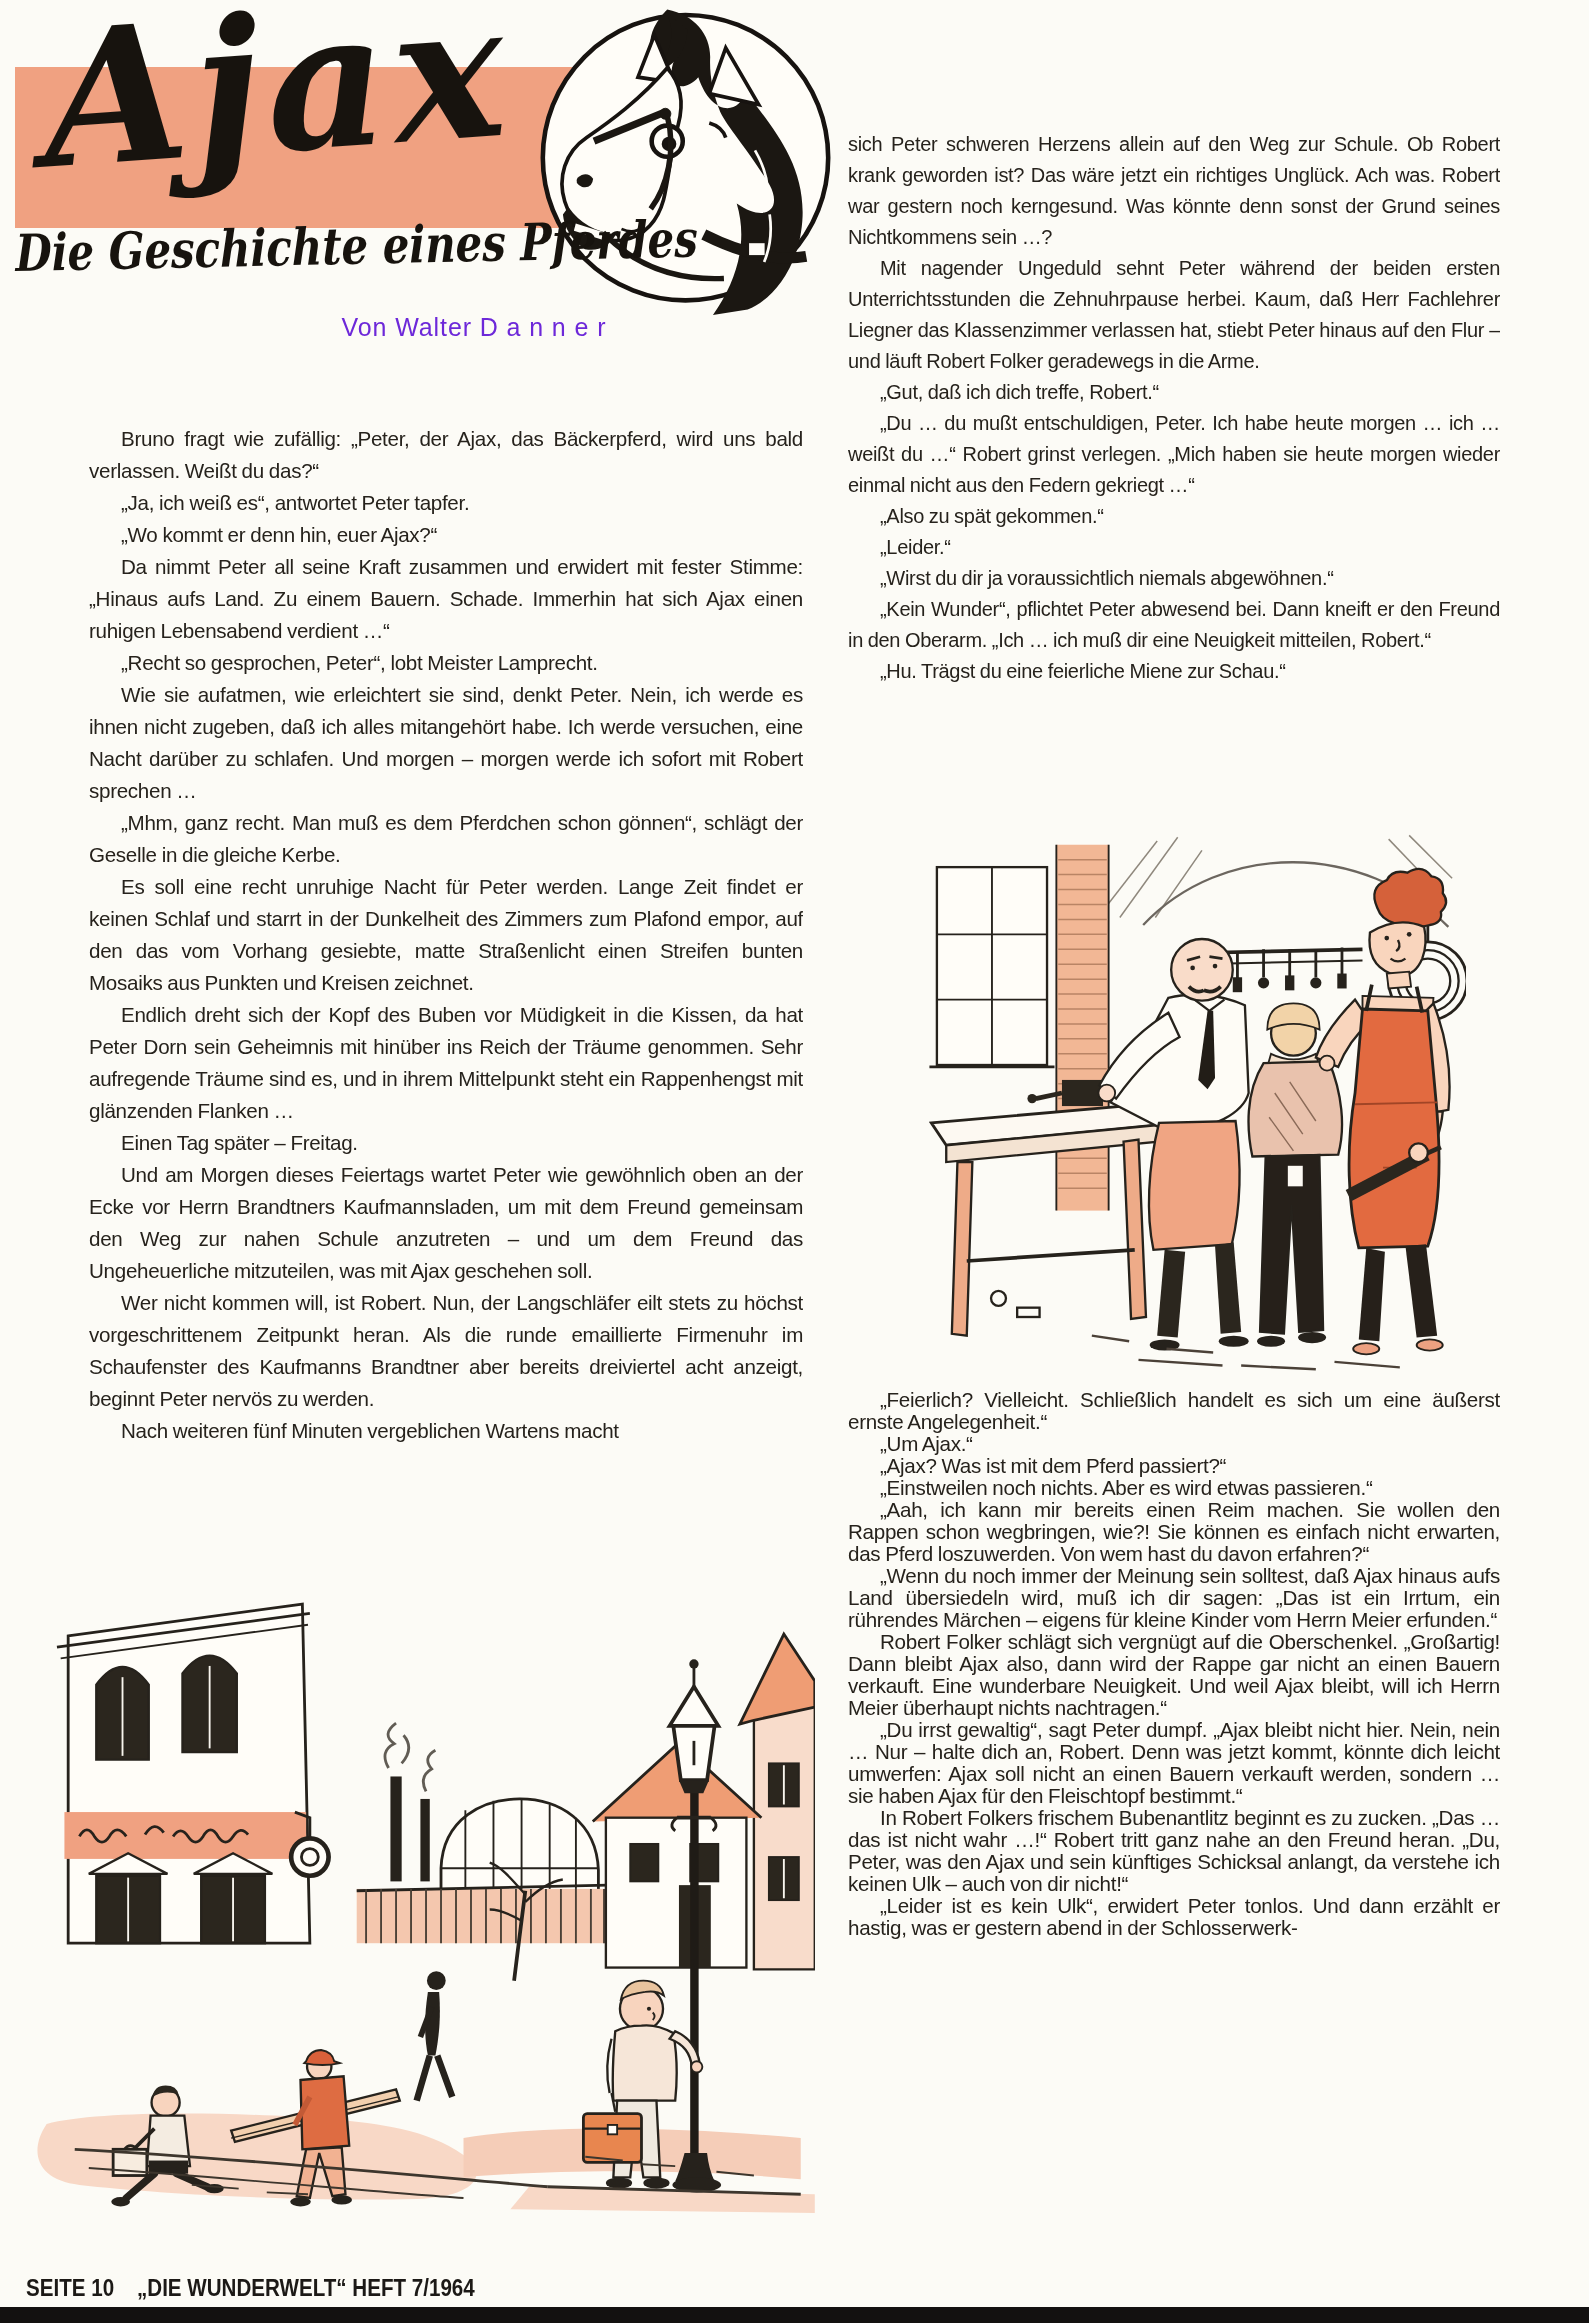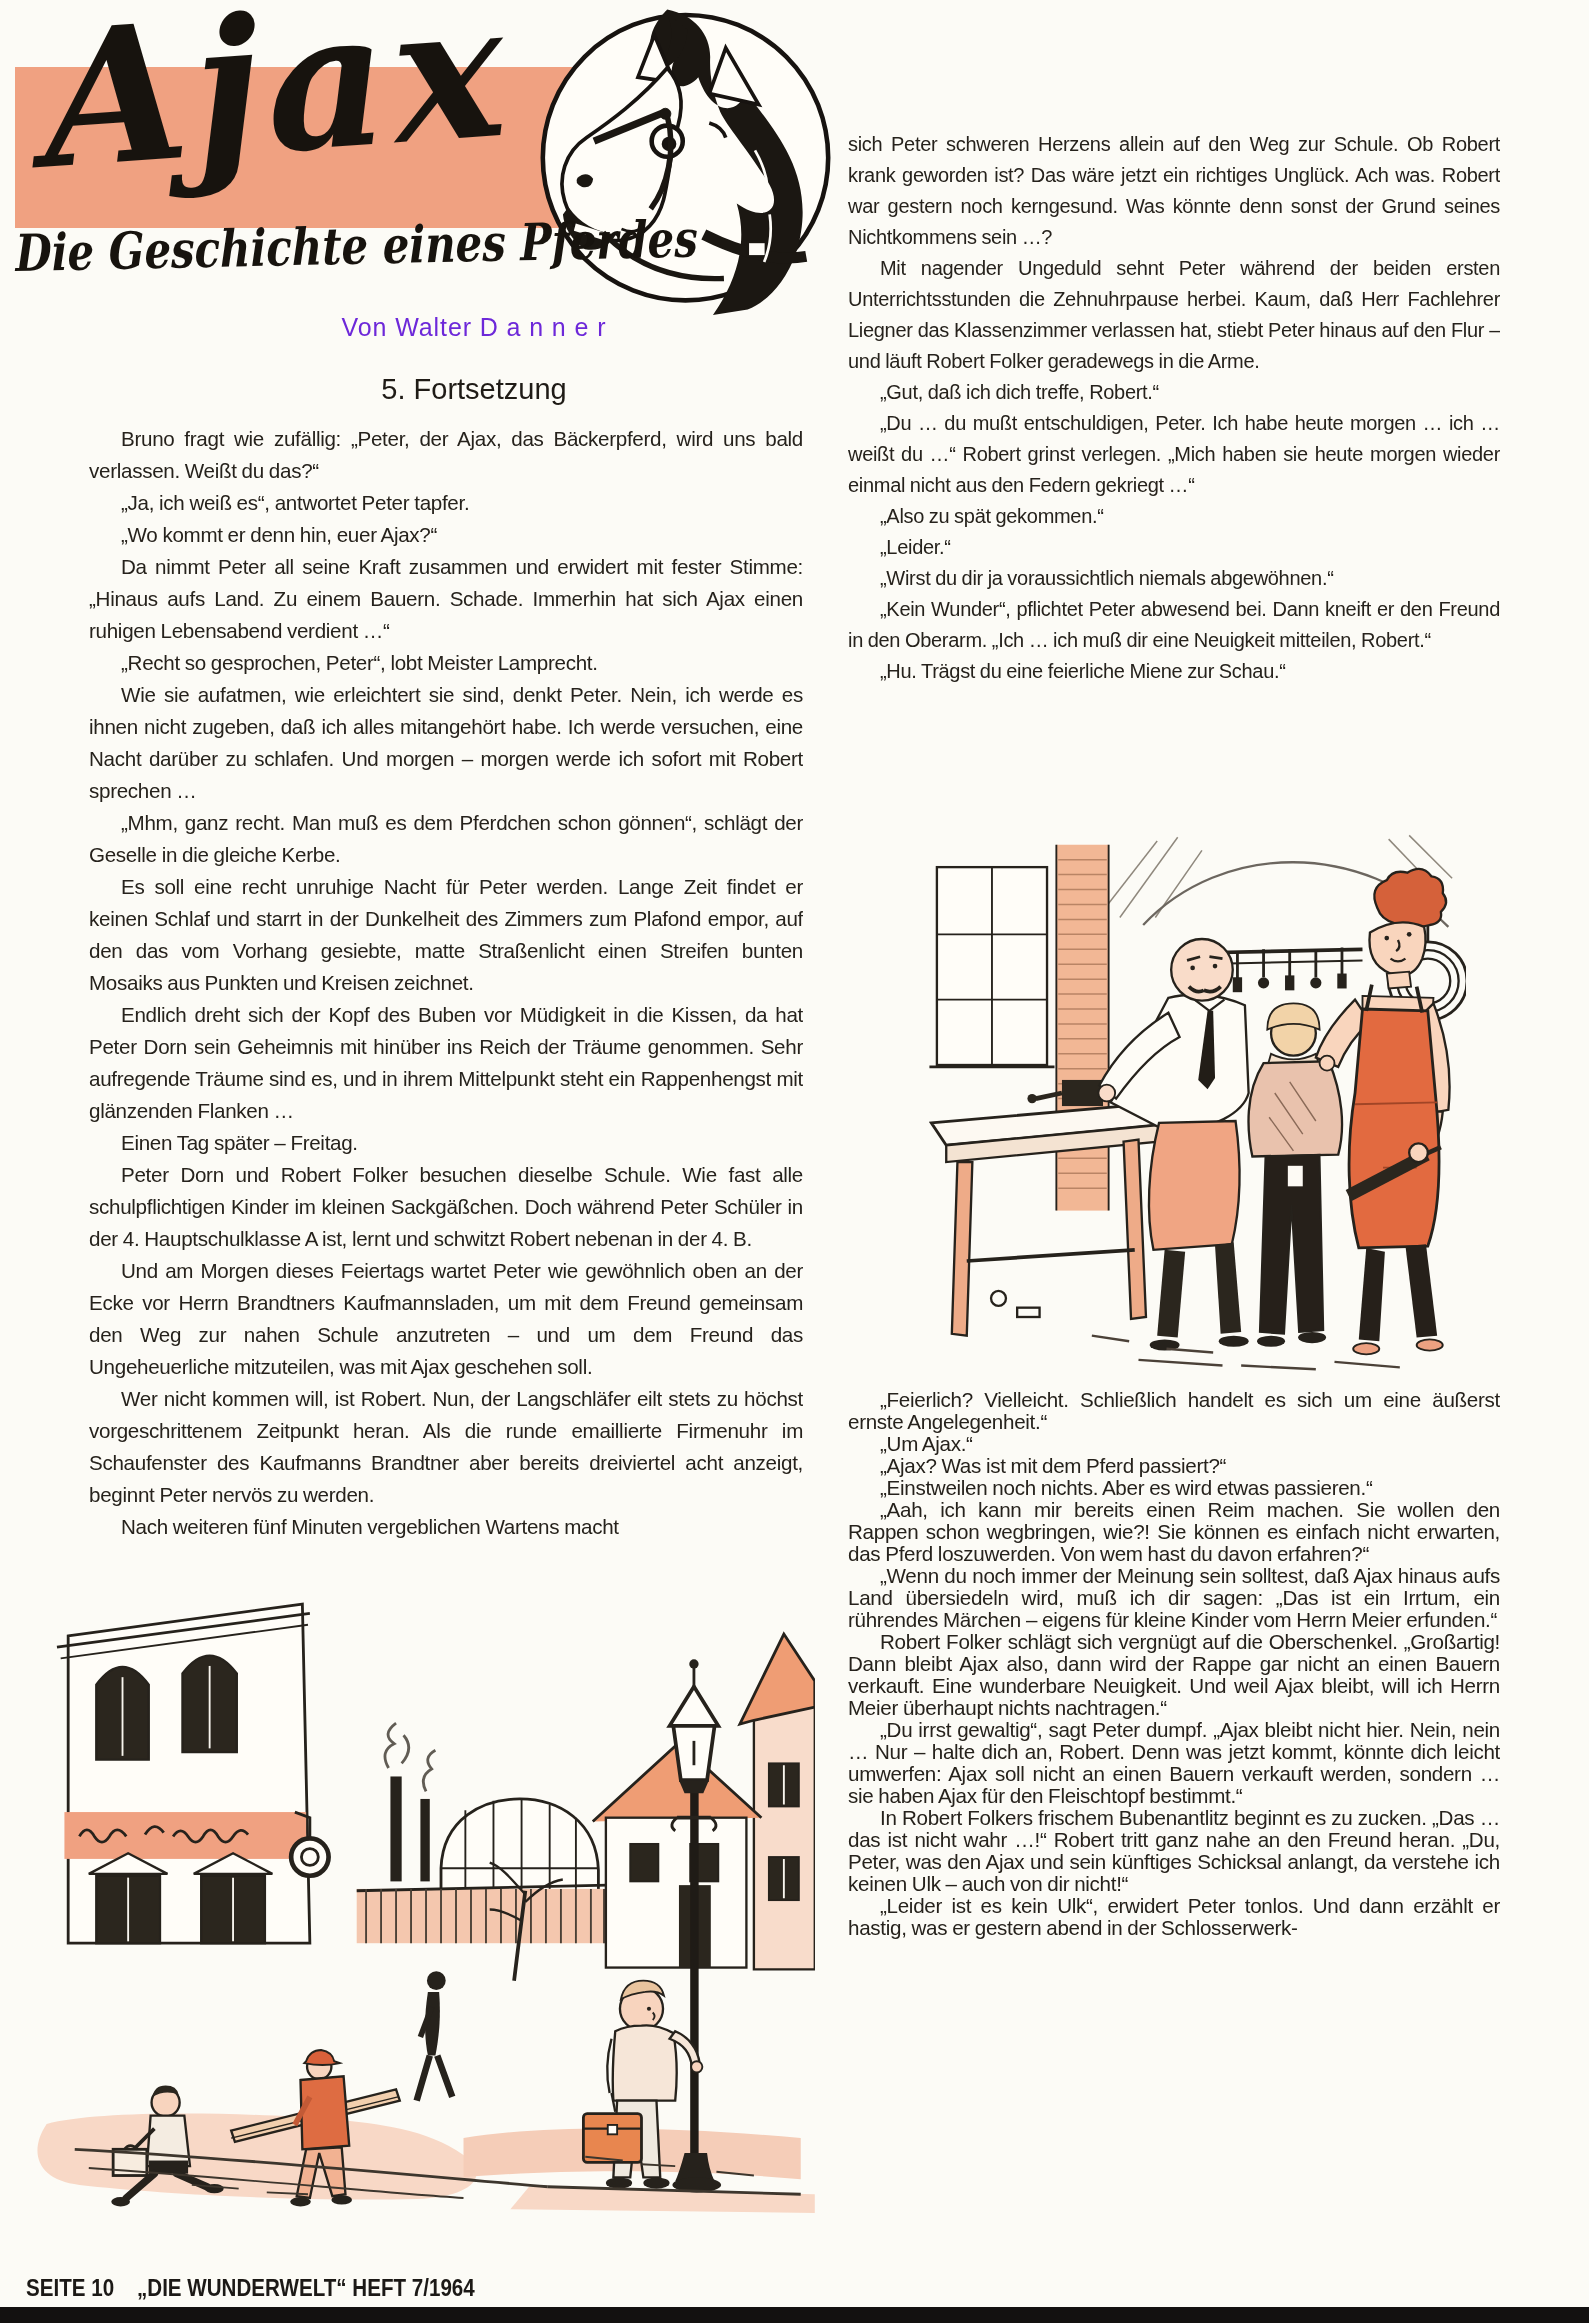--- a/index.html
+++ b/index.html
@@ -88,34 +88,32 @@
     <g stroke="#fffdf8" stroke-width="3" fill="none">
       <path d="M246,160 q14,24 14,48"></path>
       <path d="M262,230 q4,28 -6,52"></path>
     </g>
   </svg>
 
   <div class="title-ajax">Ajax</div>
   <div class="title-script">Die Geschichte eines Pferdes</div>
 
   <div class="byline">Von Walter D a n n e r</div>
-  <div class="section-heading">5. Fortsetzung</div>
 
   <div class="col left-col">
       <p>Bruno fragt wie zufällig: „Peter, der Ajax, das Bäckerpferd, wird uns bald verlassen. Weißt du das?“</p>
       <p>„Ja, ich weiß es“, antwortet Peter tapfer.</p>
       <p>„Wo kommt er denn hin, euer Ajax?“</p>
       <p>Da nimmt Peter all seine Kraft zusammen und erwidert mit fester Stimme: „Hinaus aufs Land. Zu einem Bauern. Schade. Immerhin hat sich Ajax einen ruhigen Lebensabend verdient …“</p>
       <p>„Recht so gesprochen, Peter“, lobt Meister Lamprecht.</p>
       <p>Wie sie aufatmen, wie erleichtert sie sind, denkt Peter. Nein, ich werde es ihnen nicht zugeben, daß ich alles mitangehört habe. Ich werde versuchen, eine Nacht darüber zu schlafen. Und morgen – morgen werde ich sofort mit Robert sprechen …</p>
       <p>„Mhm, ganz recht. Man muß es dem Pferdchen schon gönnen“, schlägt der Geselle in die gleiche Kerbe.</p>
       <p>Es soll eine recht unruhige Nacht für Peter werden. Lange Zeit findet er keinen Schlaf und starrt in der Dunkelheit des Zimmers zum Plafond empor, auf den das vom Vorhang gesiebte, matte Straßenlicht einen Streifen bunten Mosaiks aus Punkten und Kreisen zeichnet.</p>
       <p>Endlich dreht sich der Kopf des Buben vor Müdigkeit in die Kissen, da hat Peter Dorn sein Geheimnis mit hinüber ins Reich der Träume genommen. Sehr aufregende Träume sind es, und in ihrem Mittelpunkt steht ein Rappenhengst mit glänzenden Flanken …</p>
       <p>Einen Tag später – Freitag.</p>
-      <p>Peter Dorn und Robert Folker besuchen dieselbe Schule. Wie fast alle schulpflichtigen Kinder im kleinen Sackgäßchen. Doch während Peter Schüler in der 4. Hauptschulklasse A ist, lernt und schwitzt Robert nebenan in der 4. B.</p>
       <p>Und am Morgen dieses Feiertags wartet Peter wie gewöhnlich oben an der Ecke vor Herrn Brandtners Kaufmannsladen, um mit dem Freund gemeinsam den Weg zur nahen Schule anzutreten – und um dem Freund das Ungeheuerliche mitzuteilen, was mit Ajax geschehen soll.</p>
       <p>Wer nicht kommen will, ist Robert. Nun, der Langschläfer eilt stets zu höchst vorgeschrittenem Zeitpunkt heran. Als die runde emaillierte Firmenuhr im Schaufenster des Kaufmanns Brandtner aber bereits dreiviertel acht anzeigt, beginnt Peter nervös zu werden.</p>
       <p>Nach weiteren fünf Minuten vergeblichen Wartens macht</p>
     </div>
   <div class="col right-col-top">
       <p class="noindent">sich Peter schweren Herzens allein auf den Weg zur Schule. Ob Robert krank geworden ist? Das wäre jetzt ein richtiges Unglück. Ach was. Robert war gestern noch kerngesund. Was könnte denn sonst der Grund seines Nichtkommens sein …?</p>
       <p>Mit nagender Ungeduld sehnt Peter während der beiden ersten Unterrichtsstunden die Zehnuhrpause herbei. Kaum, daß Herr Fachlehrer Liegner das Klassenzimmer verlassen hat, stiebt Peter hinaus auf den Flur – und läuft Robert Folker geradewegs in die Arme.</p>
       <p>„Gut, daß ich dich treffe, Robert.“</p>
       <p>„Du … du mußt entschuldigen, Peter. Ich habe heute morgen … ich … weißt du …“ Robert grinst verlegen. „Mich haben sie heute morgen wieder einmal nicht aus den Federn gekriegt …“</p>
       <p>„Also zu spät gekommen.“</p>

